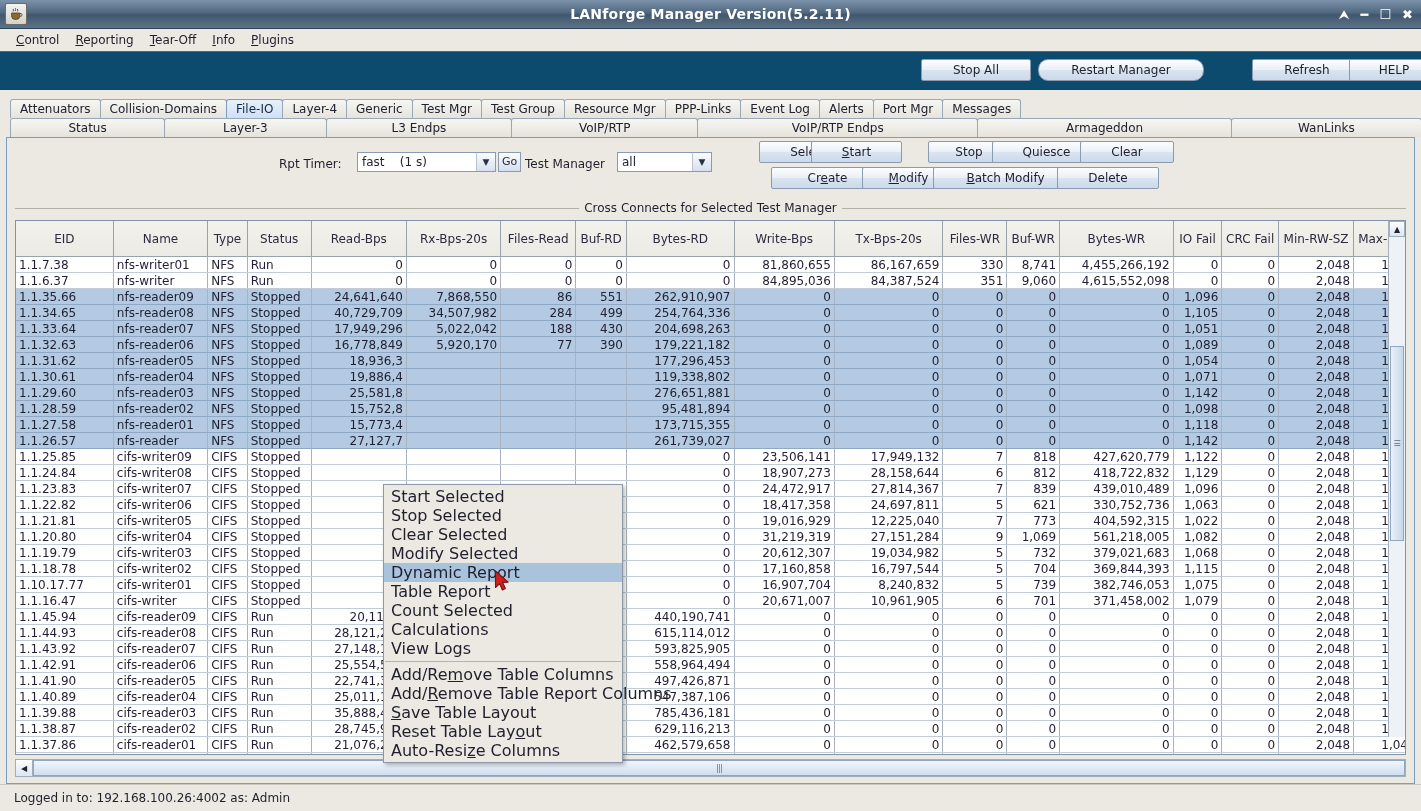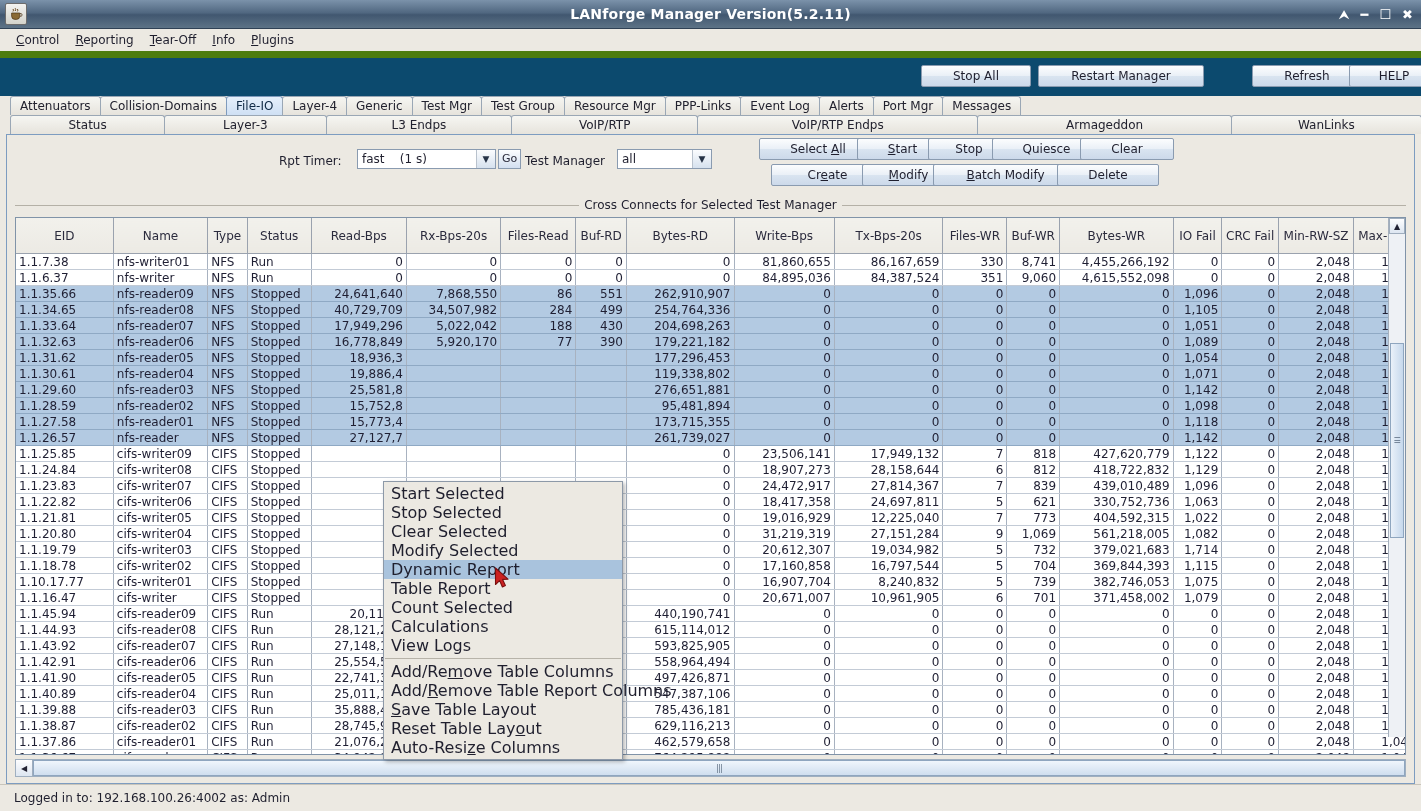--- a/index.html
+++ b/index.html
@@ -54,21 +54,21 @@
     color: #ffffff;
     z-index: 2;
   }
   .title-buttons span { font-size: 13px; line-height: 1; cursor: default; }
   .tb-min { font-size: 11px; }
 
   
   .menubar {
     height: 22px;
     background: #ece9e2;
-    border-bottom: 7px solid #4d7c0f;
+    border-bottom: 1px solid #4d7c0f;
     display: flex; align-items: center;
     padding-left: 8px;
     flex: 0 0 auto;
   }
   .menubar .mi {
     padding: 2px 8px;
     font-size: 12px;
     color: #1f1f2e;
     cursor: default;
   }
@@ -95,21 +95,21 @@
   .btn u { text-decoration: underline; }
   .topbuttons .btn { position: absolute; top: 7px; }
 
   
   .tabstrip {
     flex: 0 0 auto;
     background: #ece9e2;
     padding-left: 10px;
     position: relative;
   }
-  .tabrow { display: flex; align-items: flex-end; height: 19px; }
+  .tabrow { display: flex; align-items: flex-end; height: 28px; }
   .tab {
     border: 1px solid #9aa7b5;
     border-bottom: none;
     border-radius: 3px 3px 0 0;
     background: linear-gradient(to bottom, #f6f6f2, #e6e3dc);
     padding: 2px 9px 2px 9px;
     font-size: 12px;
     margin-right: -1px;
     color: #22222f;
     cursor: default;
@@ -335,21 +335,21 @@
   <div class="menubar">
     <div class="mi"><u>C</u>ontrol</div>
     <div class="mi"><u>R</u>eporting</div>
     <div class="mi"><u>T</u>ear-Off</div>
     <div class="mi"><u>I</u>nfo</div>
     <div class="mi"><u>P</u>lugins</div>
   </div>
 
   <div class="topbuttons">
     <div class="btn" style="left:921px; width:84px;">Stop All</div>
-    <div class="btn" style="left:1038px; width:140px;">Restart Manager</div>
+    <div class="btn" style="left:1038px; width:140px;border-radius:10px;">Restart Manager</div>
     <div class="btn" style="left:1252px; width:84px;">Refresh</div>
     <div class="btn" style="left:1349px; width:64px;">HELP</div>
   </div>
 
   <div class="tabstrip">
     <div class="tabrow">
       <div class="tab">Attenuators</div>
       <div class="tab">Collision-Domains</div>
       <div class="tab sel">File-IO</div>
       <div class="tab">Layer-4</div>
@@ -383,21 +383,21 @@
         <span class="arrow">▼</span>
       </div>
       <div class="gobtn" style="left:491px; top:14px;">Go</div>
       <div class="lbl" style="left:518px; top:19px;">Test Manager</div>
       <div class="combo" style="left:610px; top:14px; width:95px;">
         <span class="cv">all</span>
         <span class="arrow">▼</span>
       </div>
 
       <div class="btn" style="left:752px; top:3px; width:92px;"><span>Select <u>A</u>ll</span></div>
-      <div class="btn" style="left:850px; top:3px; width:65px;"><span><u>S</u>tart</span></div>
+      <div class="btn" style="left:804px; top:3px; width:65px;"><span><u>S</u>tart</span></div>
       <div class="btn" style="left:921px; top:3px; width:56px;"><span>Stop</span></div>
       <div class="btn" style="left:985px; top:3px; width:83px;"><span>Quiesce</span></div>
       <div class="btn" style="left:1073px; top:3px; width:68px;"><span>Clear</span></div>
 
       <div class="btn" style="left:764px; top:29px; width:87px;"><span>Cr<u>e</u>ate</span></div>
       <div class="btn" style="left:855px; top:29px; width:67px;"><span><u>M</u>odify</span></div>
       <div class="btn" style="left:926px; top:29px; width:119px;"><span><u>B</u>atch Modify</span></div>
       <div class="btn" style="left:1050px; top:29px; width:76px;"><span>Delete</span></div>
     </div>
 
@@ -819,21 +819,21 @@
               <td class="num"></td>
               <td class="num"></td>
               <td class="num"></td>
               <td class="num"></td>
               <td class="num">0</td>
               <td class="num">20,612,307</td>
               <td class="num">19,034,982</td>
               <td class="num">5</td>
               <td class="num">732</td>
               <td class="num">379,021,683</td>
-              <td class="num">1,714</td>
+              <td class="num">1,068</td>
               <td class="num">0</td>
               <td class="num">2,048</td>
               <td class="num">1,04</td>
             </tr>
             <tr class="norm">
               <td class="txt">1.1.18.78</td>
               <td class="txt">cifs-writer02</td>
               <td class="txt">CIFS</td>
               <td class="txt">Stopped</td>
               <td class="num"></td>

